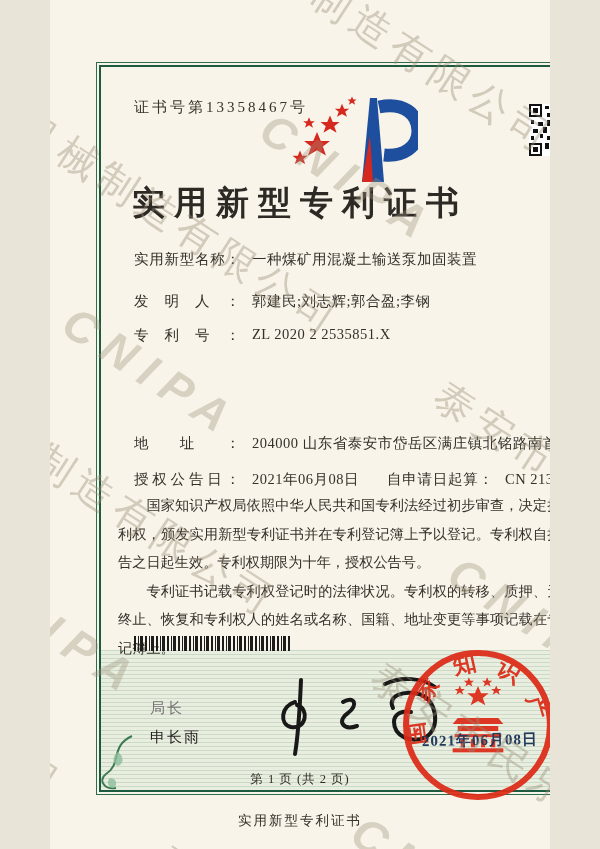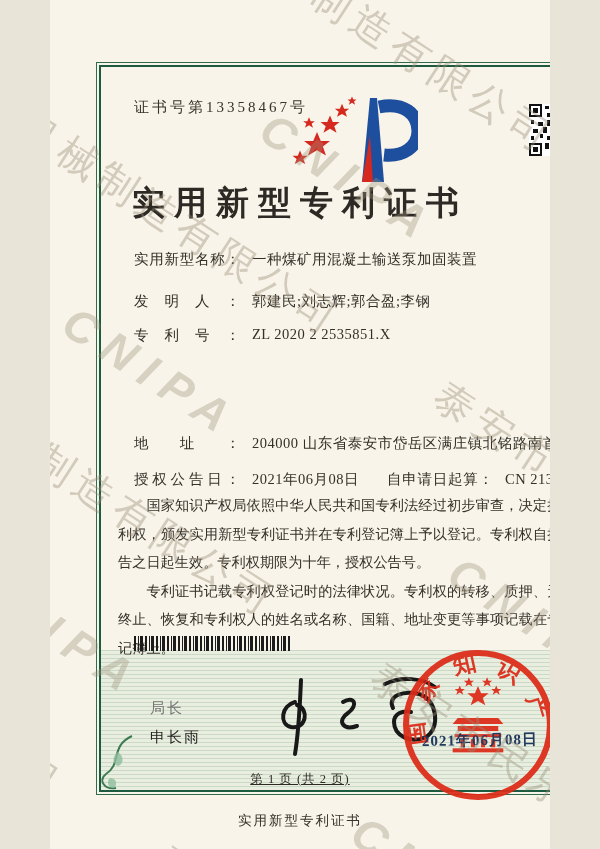--- a/index.html
+++ b/index.html
@@ -30,21 +30,21 @@
   .barcode{position:absolute;left:84px;top:636px;width:158px;height:15px;z-index:2;
            background:repeating-linear-gradient(90deg,#1c1c1c 0 2px,transparent 2px 4px,
                       #1c1c1c 4px 5px,transparent 5px 6px,#1c1c1c 6px 9px,transparent 9px 11px);}
   .officer-title{position:absolute;left:100px;top:699px;font-size:15px;color:#737373;z-index:3;letter-spacing:2px;}
   .officer-name{position:absolute;left:100px;top:728px;font-size:15px;color:#24221f;z-index:3;letter-spacing:2px;font-family:Liberation Mono, monospace;}
   .signature{position:absolute;left:215px;top:672px;width:210px;height:92px;z-index:3;}
   .seal{position:absolute;left:352px;top:649px;width:152px;height:152px;z-index:4;opacity:0.93;}
   .stamp-date{position:absolute;left:372px;top:731px;font-size:15px;font-weight:700;color:#233a5e;
               letter-spacing:1px;z-index:5;transform:rotate(-1deg);white-space:nowrap;}
   .page-info{position:absolute;left:0;right:0;top:771px;text-align:center;font-size:12.5px;
-             color:#2e2b26;z-index:3;letter-spacing:1px;text-decoration:underline;}
+             color:#2e2b26;z-index:3;letter-spacing:1px;}
   .continuation{position:absolute;left:0;right:0;top:812px;text-align:center;font-size:13.5px;
                 color:#3a352e;z-index:2;letter-spacing:2px;}
   .flourish{position:absolute;z-index:3;}
   .fl-left{left:48px;top:732px;}
   .fl-right{left:498px;top:722px;}
   
   .wm{position:absolute;left:-350px;top:-320px;width:1400px;height:1500px;
       transform:rotate(33deg);z-index:6;pointer-events:none;}
   .wm-row{position:absolute;white-space:nowrap;}
   .wm-co{font-size:40px;letter-spacing:7px;color:rgba(152,141,118,0.40);font-weight:400;}

